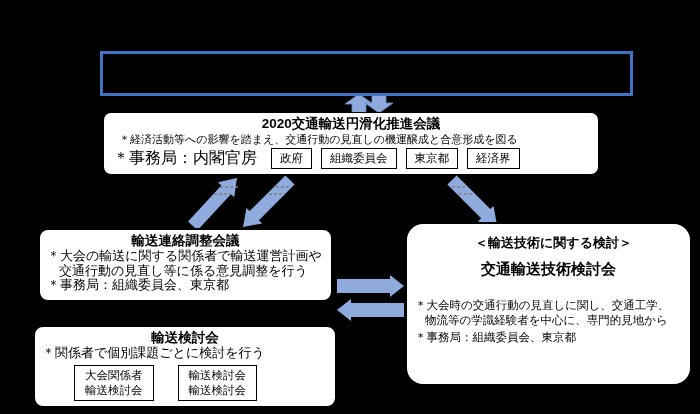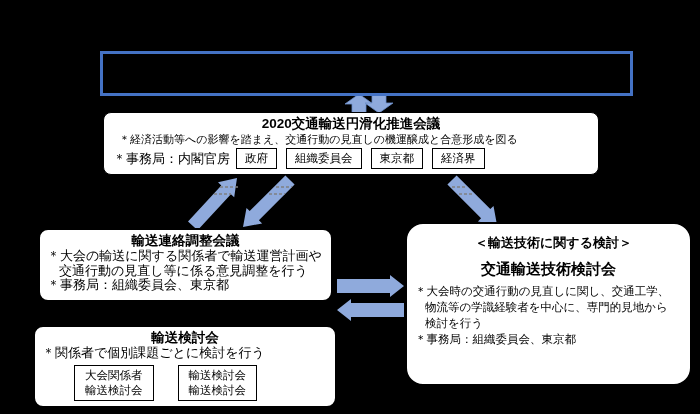--- a/index.html
+++ b/index.html
@@ -12,35 +12,35 @@
     position:absolute;left:100px;top:51px;width:533px;height:45px;
     border:3px solid #4472C4;box-sizing:border-box;background:transparent;
   }
   .box{
     position:absolute;background:#fff;border:2px solid #000;box-sizing:border-box;
   }
   .main-box{left:103px;top:112px;width:496px;height:63px;border-radius:8px;border-width:1.5px;}
   .main-title{font-weight:bold;font-size:13.5px;text-align:center;margin-top:3px;line-height:16px;}
   .main-line{font-size:11px;line-height:14px;padding-left:15px;white-space:nowrap;}
   .member-row{display:flex;align-items:center;padding-left:9px;margin-top:2px;}
-  .secretariat{font-size:13px;white-space:nowrap;margin-right:6px;}
+  .secretariat{font-size:16px;white-space:nowrap;margin-right:14px;}
   .member-box{
     border:1.5px solid #000;background:#fff;font-size:11.5px;line-height:13px;
     padding:3px 8px;margin-right:9px;white-space:nowrap;
   }
   .coord-box{left:38px;top:228px;width:295px;height:74px;border-radius:10px;border-width:2px;}
   .box-title{font-weight:bold;font-size:13.5px;text-align:center;margin-top:2px;line-height:17px;}
   .body-line{font-size:13px;line-height:14.5px;padding-left:7px;white-space:nowrap;}
   .indent{padding-left:19px;}
   .tech-box{left:405px;top:222px;width:287px;height:164px;border-radius:18px;border-width:2px;}
   .tech-heading{font-weight:bold;font-size:13px;padding-left:10px;margin-top:10px;white-space:nowrap;text-align:center;}
   .tech-title{font-weight:bold;font-size:15px;text-align:center;margin-top:8px;}
-  .tech-body{margin-top:4px;}
+  .tech-body{margin-top:18px;}
   .tech-line{font-size:11.5px;line-height:16px;padding-left:8px;white-space:nowrap;}
-  .tech-indent{padding-left:18px;}
+  .tech-indent{padding-left:18px;font-family:Liberation Mono, monospace;}
   .study-box{left:33px;top:325px;width:304px;height:83px;border-radius:10px;border-width:2px;}
   .sub-row{display:flex;margin-top:4px;margin-left:39px;}
   .sub-box{
     border:1.5px solid #000;background:#fff;font-size:11.5px;line-height:15px;
     text-align:right;padding:2px 10px;white-space:nowrap;
   }
   .sub-box + .sub-box{margin-left:24px;}
 </style>
 </head>
 <body>
@@ -93,21 +93,20 @@
     <div class="body-line indent">交通行動の見直し等に係る意見調整を行う</div>
     <div class="body-line">＊事務局：組織委員会、東京都</div>
   </div>
 
   <div class="box tech-box">
     <div class="tech-heading">＜輸送技術に関する検討＞</div>
     <div class="tech-title">交通輸送技術検討会</div>
     <div class="tech-body">
       <div class="tech-line">＊大会時の交通行動の見直しに関し、交通工学、</div>
       <div class="tech-line tech-indent">物流等の学識経験者を中心に、専門的見地から</div>
-      <div class="tech-line tech-indent">検討を行う</div>
       <div class="tech-line">＊事務局：組織委員会、東京都</div>
     </div>
   </div>
 
   <div class="box study-box">
     <div class="box-title">輸送検討会</div>
     <div class="body-line">＊関係者で個別課題ごとに検討を行う</div>
     <div class="sub-row">
       <div class="sub-box">
         <div>大会関係者</div>

